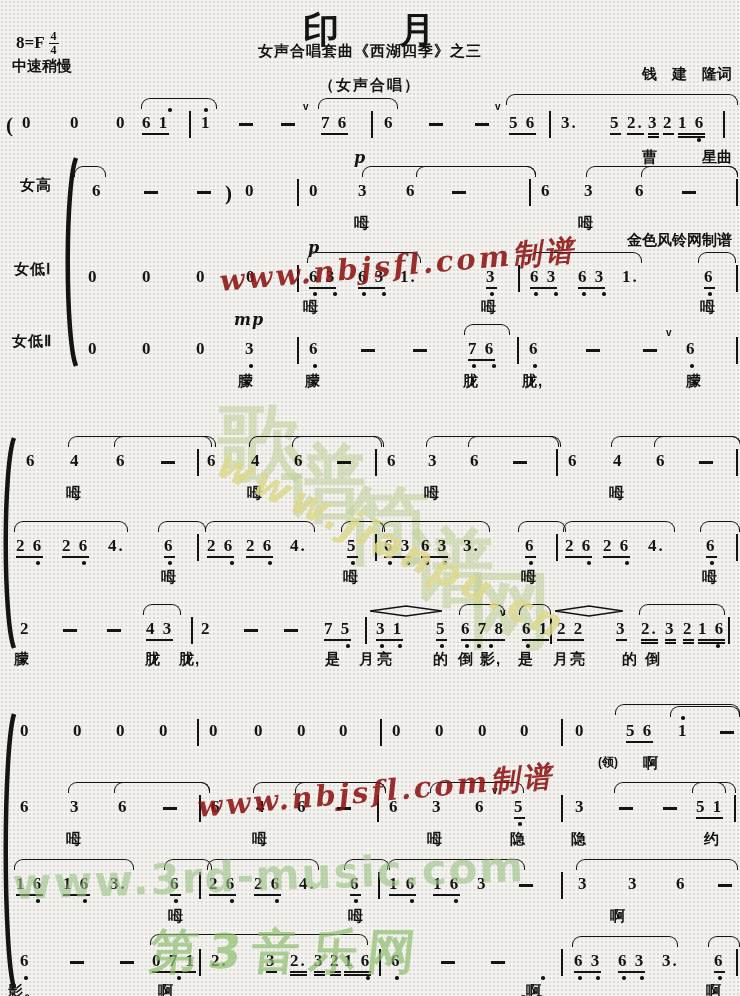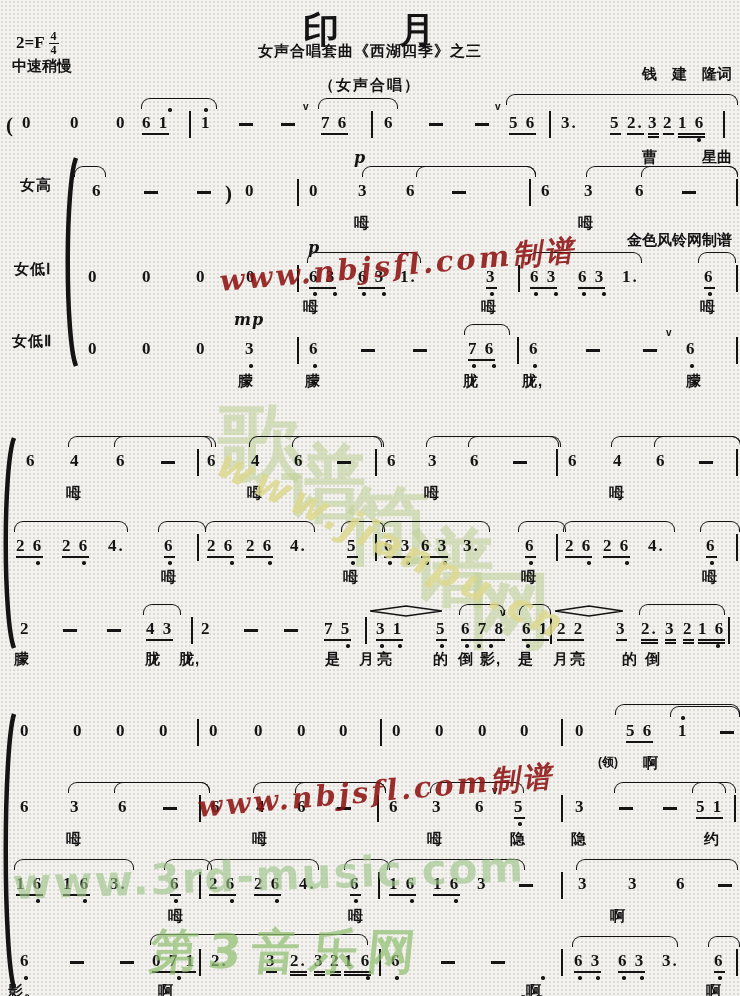--- a/index.html
+++ b/index.html
@@ -58,21 +58,21 @@
 </head>
 <body>
 
 <div id="page">
 
   <div class="hdr" id="title">
     <span>印</span>
     <span>月</span>
   </div>
   <div class="hdr" id="keysig">
-    <span>2=F</span>
+    <span>8=F</span>
     <span class="frac">
       <i>4</i>
       <i>4</i>
     </span>
   </div>
   <div class="hdr" id="tempo">中速稍慢</div>
   <div class="hdr" id="subtitle">女声合唱套曲《西湖四季》之三</div>
   <div class="hdr" id="credits">
     <div>钱　建　隆词</div>
     <div>曹　　　星曲</div>

